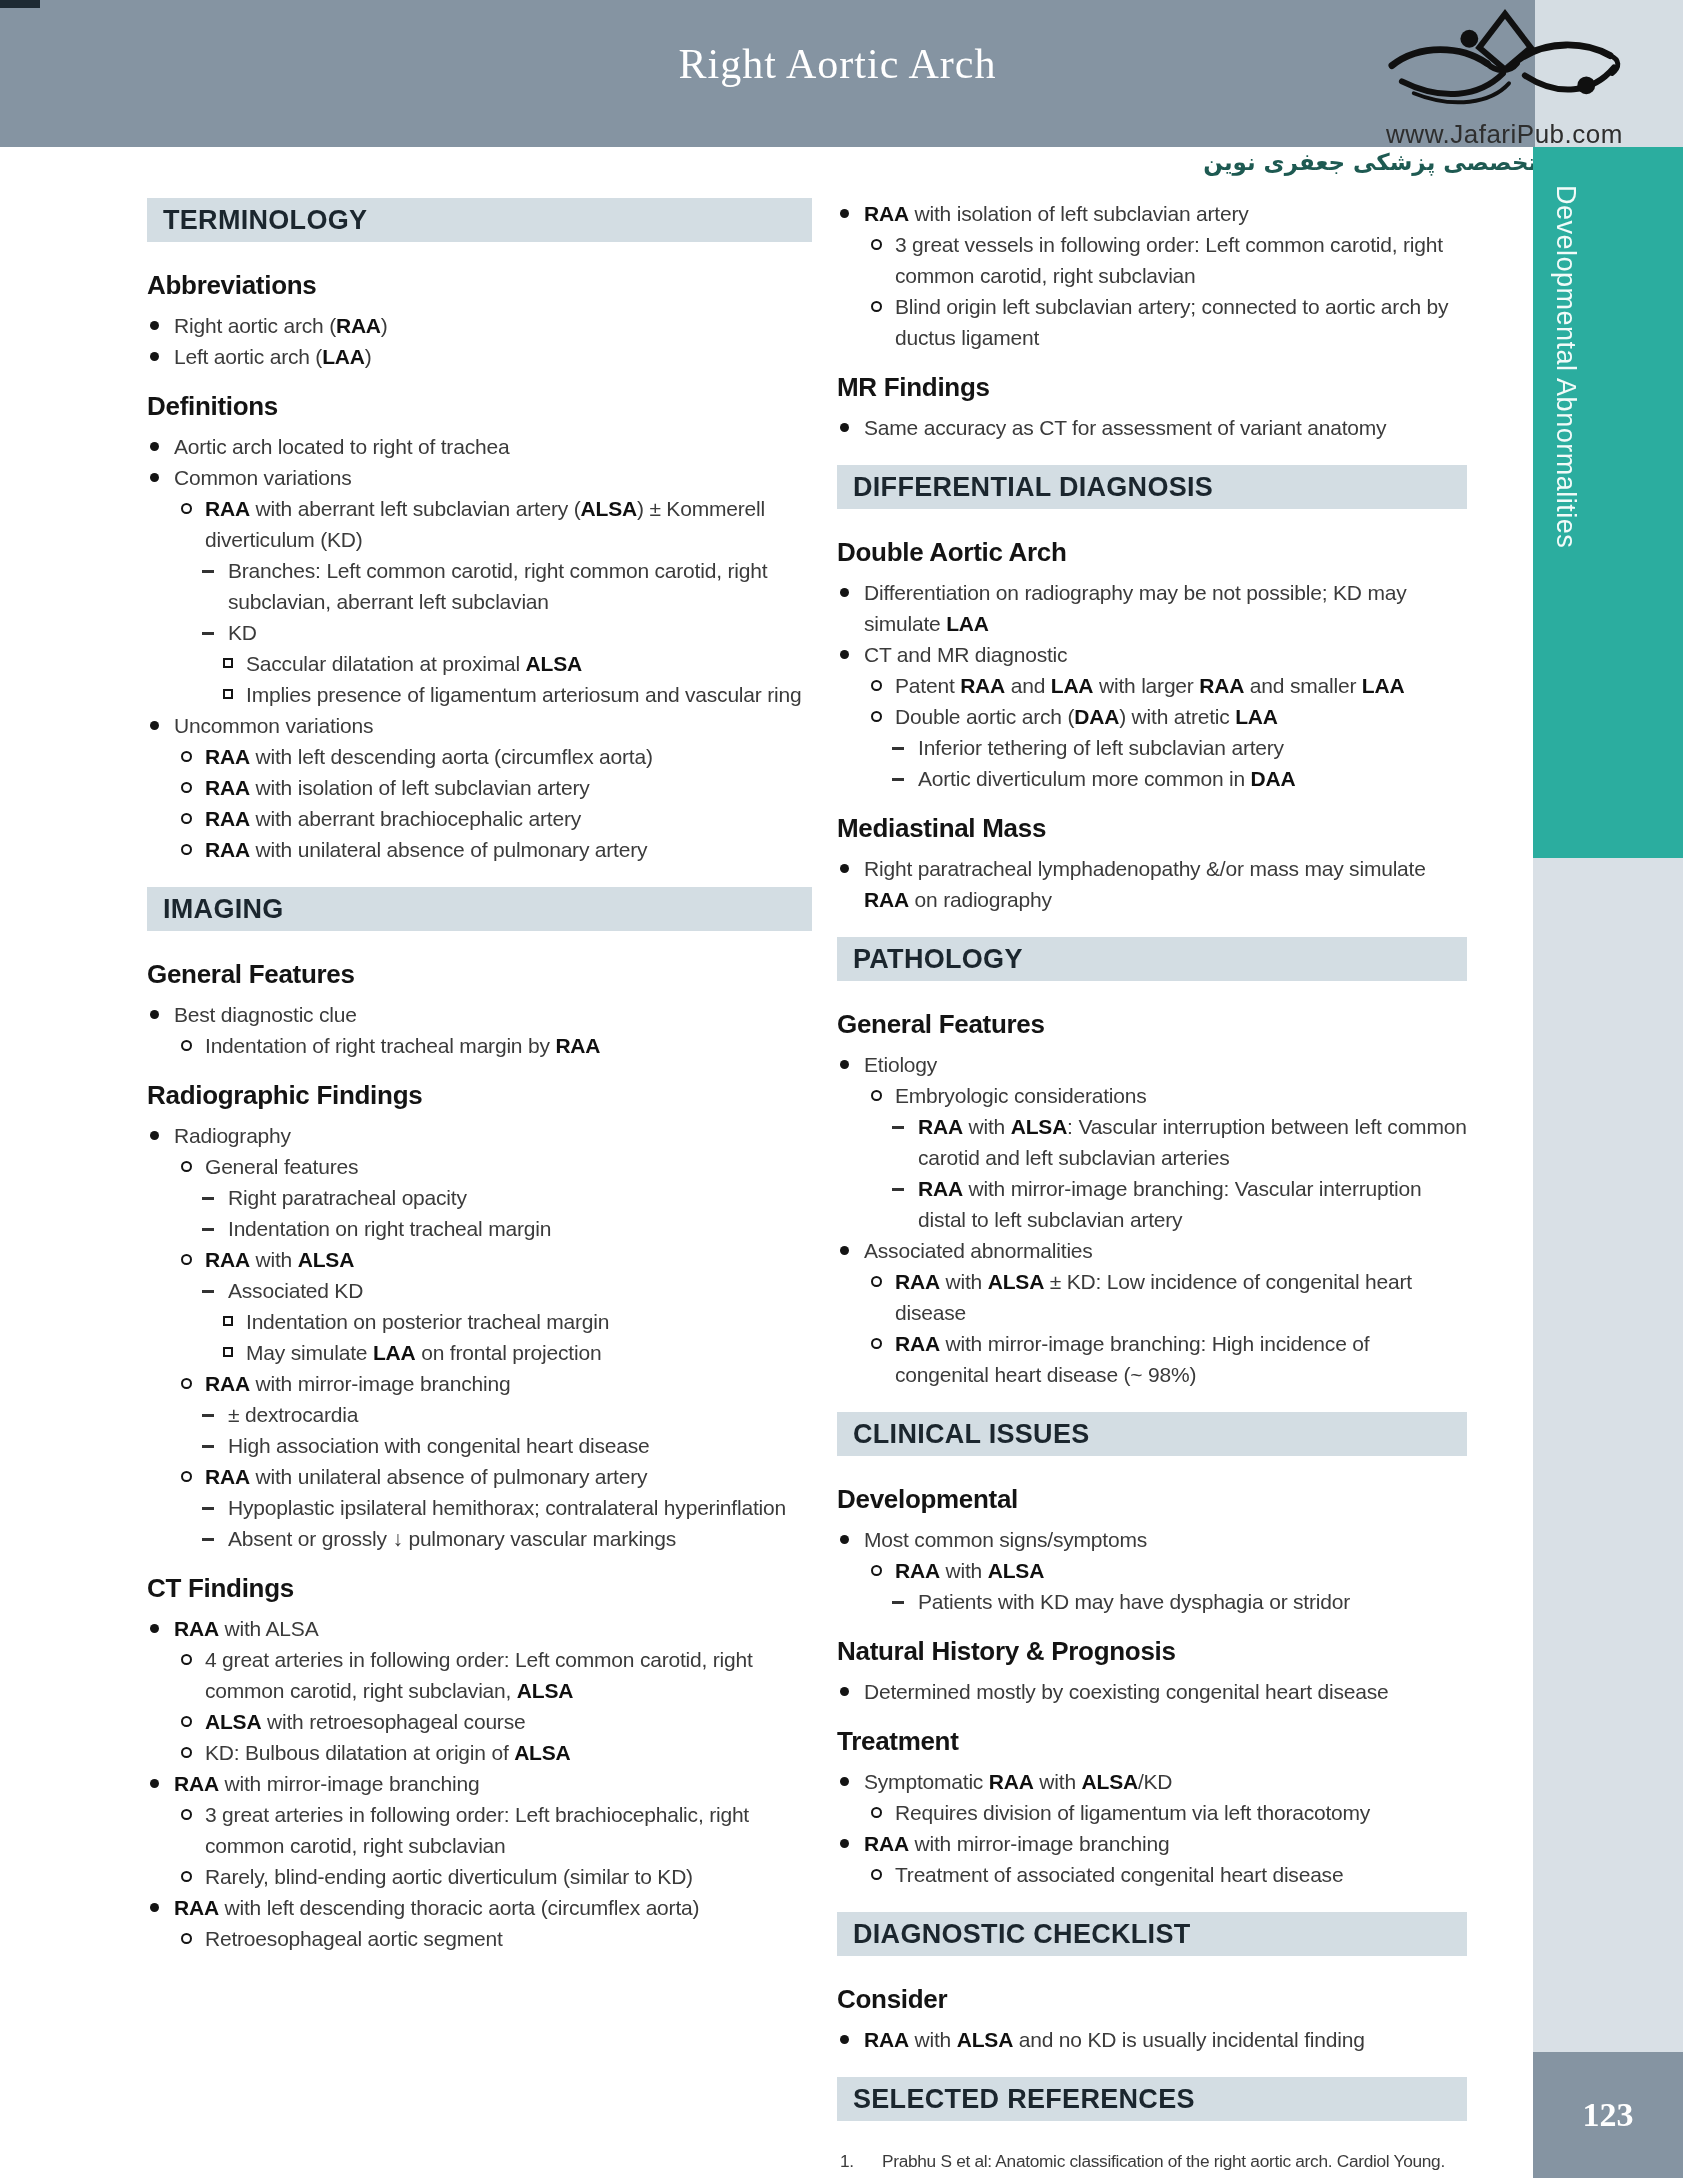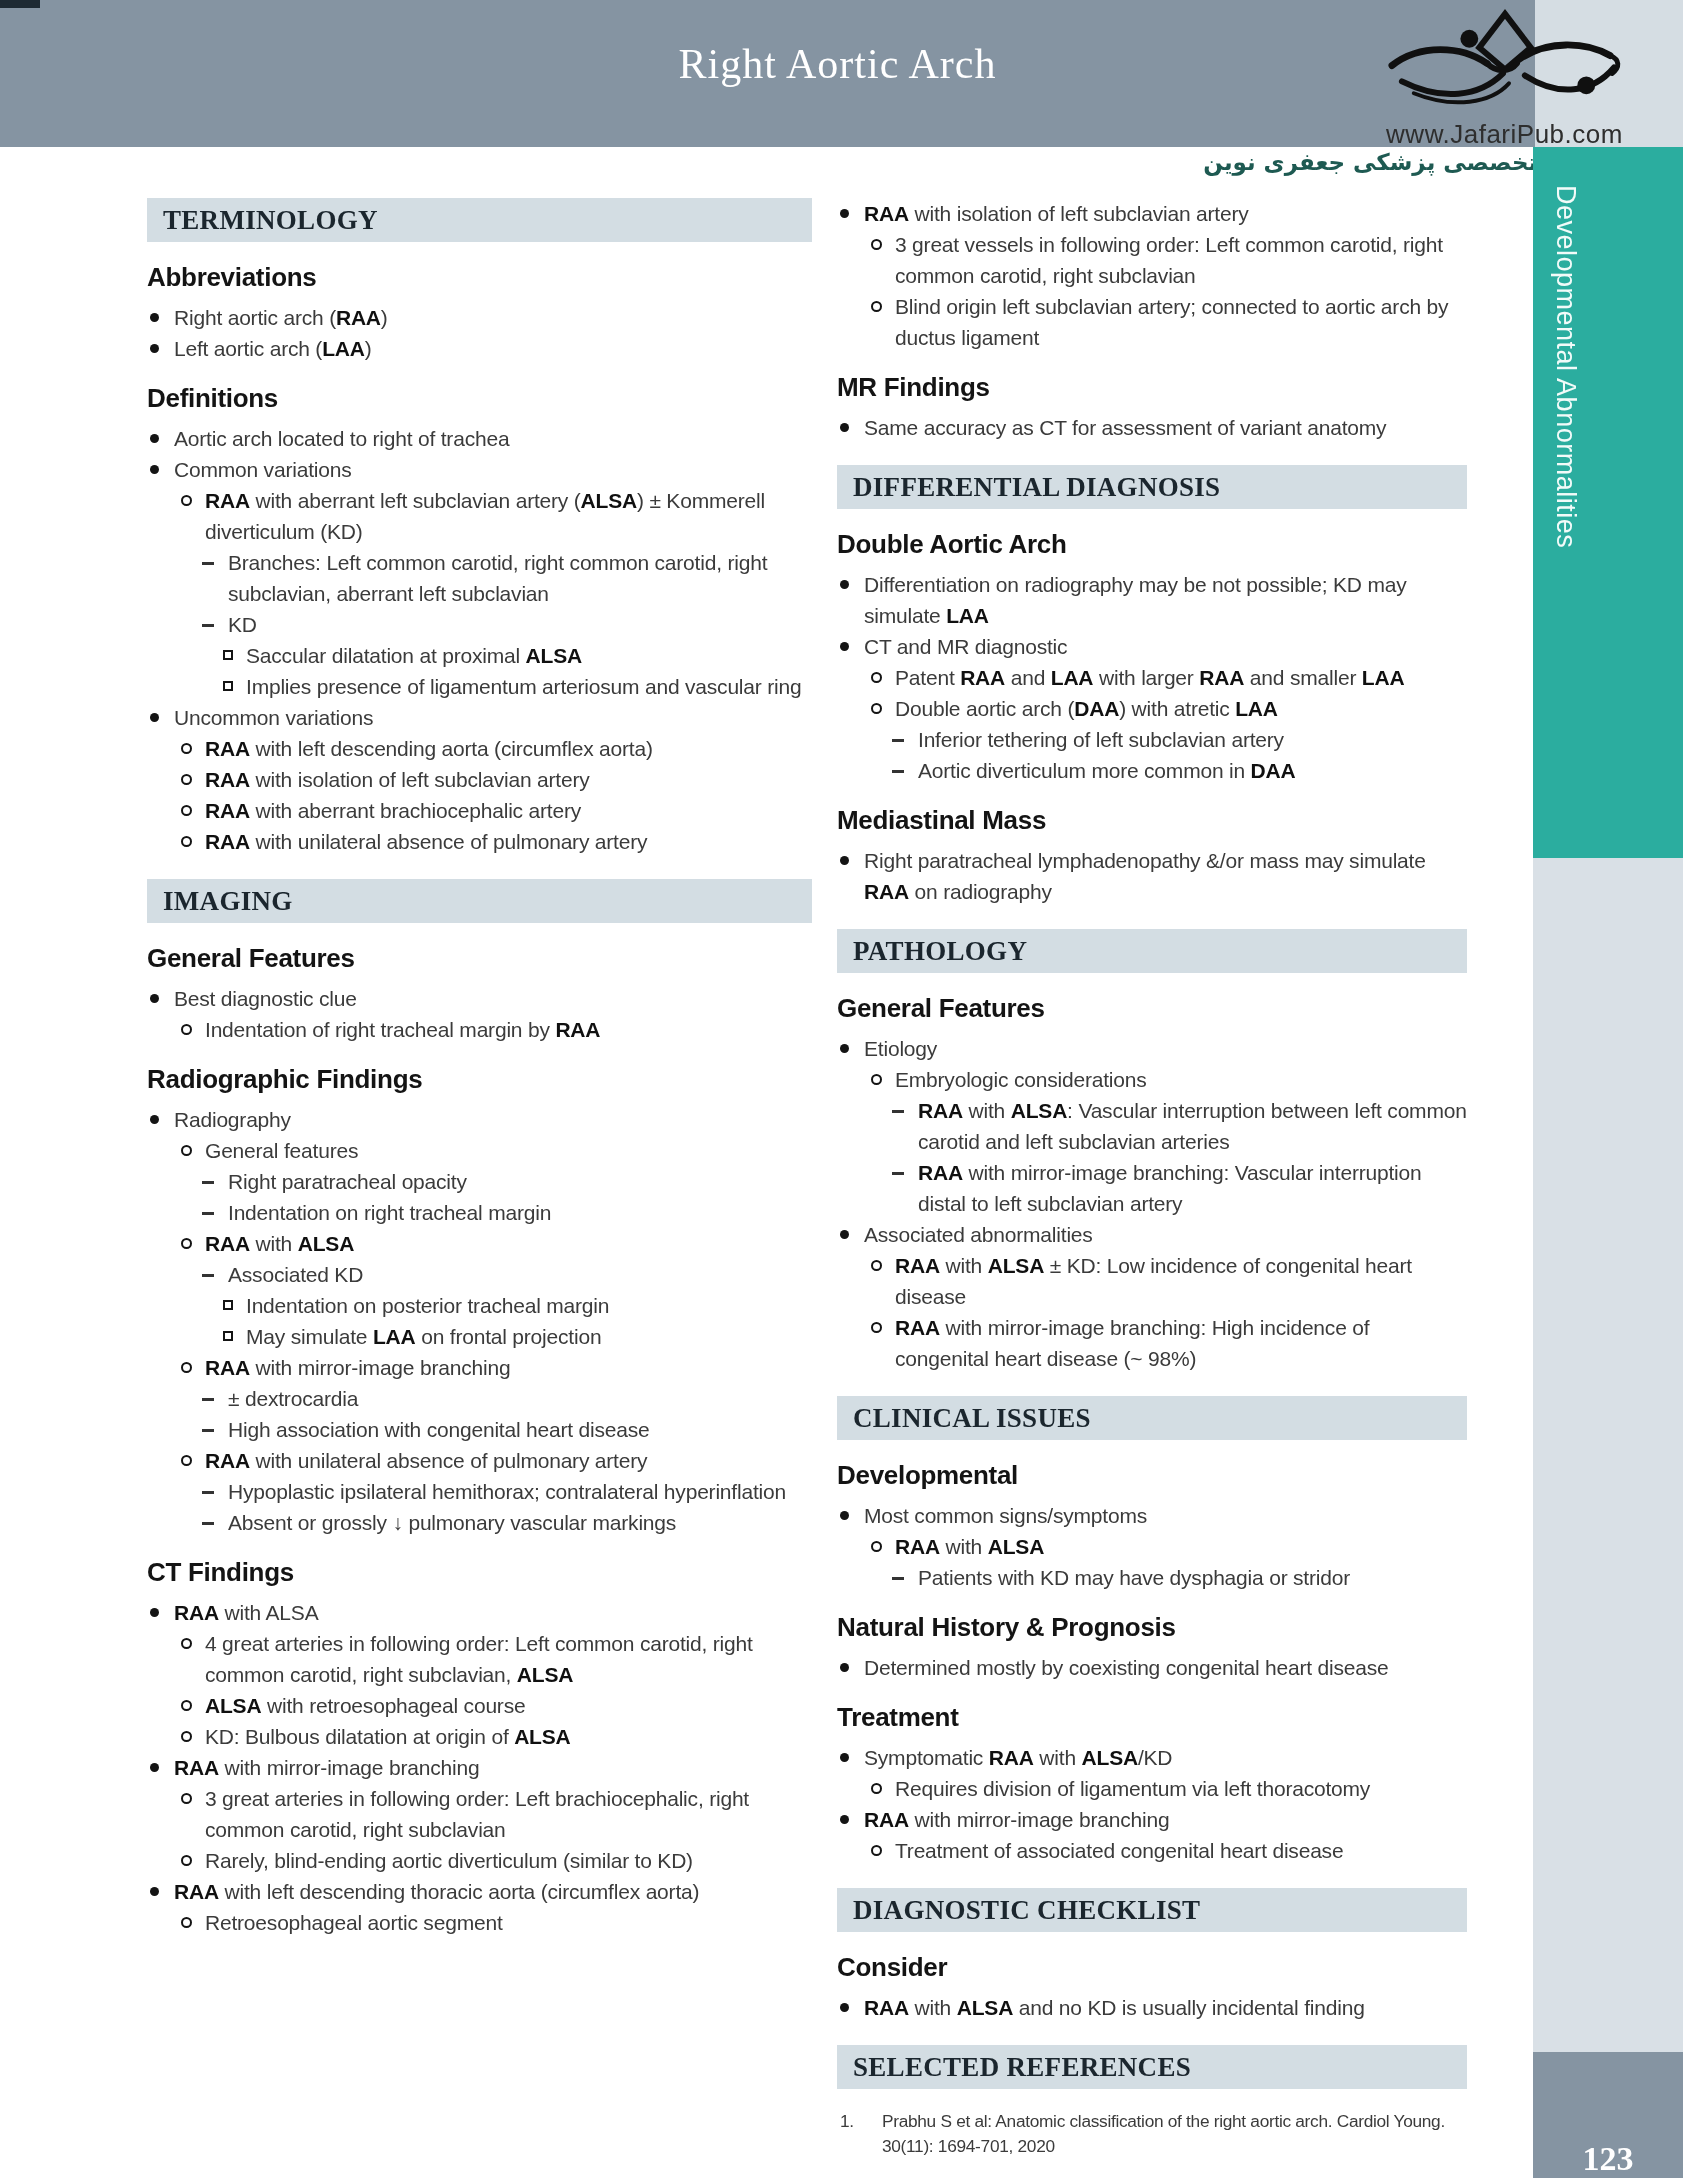--- a/index.html
+++ b/index.html
@@ -28,32 +28,31 @@
   }
   
   .sidebar-teal{position:absolute;left:1533px;top:147px;width:150px;height:712px;background:#2BAD9F;}
   .sidebar-label{
     position:absolute;left:1550px;top:185px;writing-mode:vertical-rl;text-orientation:mixed;
     font-size:27px;color:#f2fbf9;letter-spacing:0.5px;
   }
   .sidebar-gray{position:absolute;left:1533px;top:858px;width:150px;height:1194px;background:#D9E0E6;}
   .pageno-box{
     position:absolute;left:1533px;top:2052px;width:150px;height:126px;background:#8594A2;
-    display:flex;align-items:flex-end;justify-content:center;
+    display:flex;align-items:center;justify-content:center;
     font-family:"Liberation Serif","DejaVu Serif",serif;font-weight:700;font-size:34px;color:#ffffff;
   }
   
   .col{position:absolute;top:198px;}
   .col-left{left:147px;width:665px;}
   .col-right{left:837px;width:630px;}
   .sec-header{
     background:#D3DDE3;height:44px;line-height:44px;padding-left:16px;
     font-size:27px;font-weight:700;color:#1b262e;letter-spacing:0.3px;
-    margin:22px 0 20px 0;
-    font-family:Liberation Serif, serif;
+    margin:22px 0 28px 0;
   }
   .col > .sec-header:first-child{margin-top:0;}
   .sub{
     font-size:26px;font-weight:700;color:#141414;margin:19px 0 9px 0;letter-spacing:-0.3px;
   }
   .item{display:flex;font-size:21px;line-height:31px;color:#3b3b3b;letter-spacing:-0.2px;}
   .item b{color:#101010;font-weight:700;}
   .txt{flex:1 1 auto;}
   .mk{flex:0 0 auto;box-sizing:border-box;}
   .mk1{width:9px;height:9px;background:#141414;border-radius:50%;margin:11px 15px 0 3px;}

